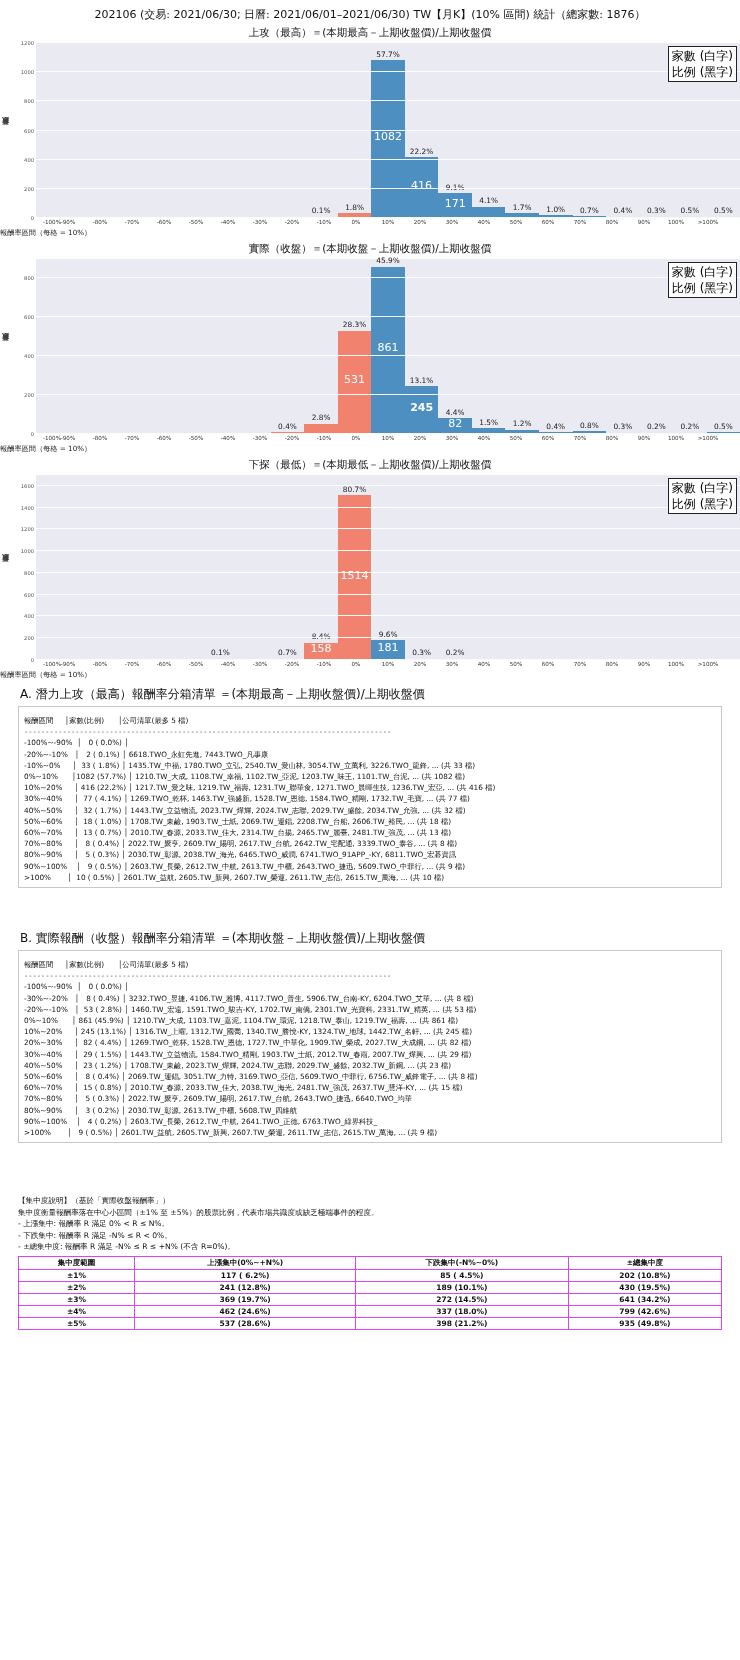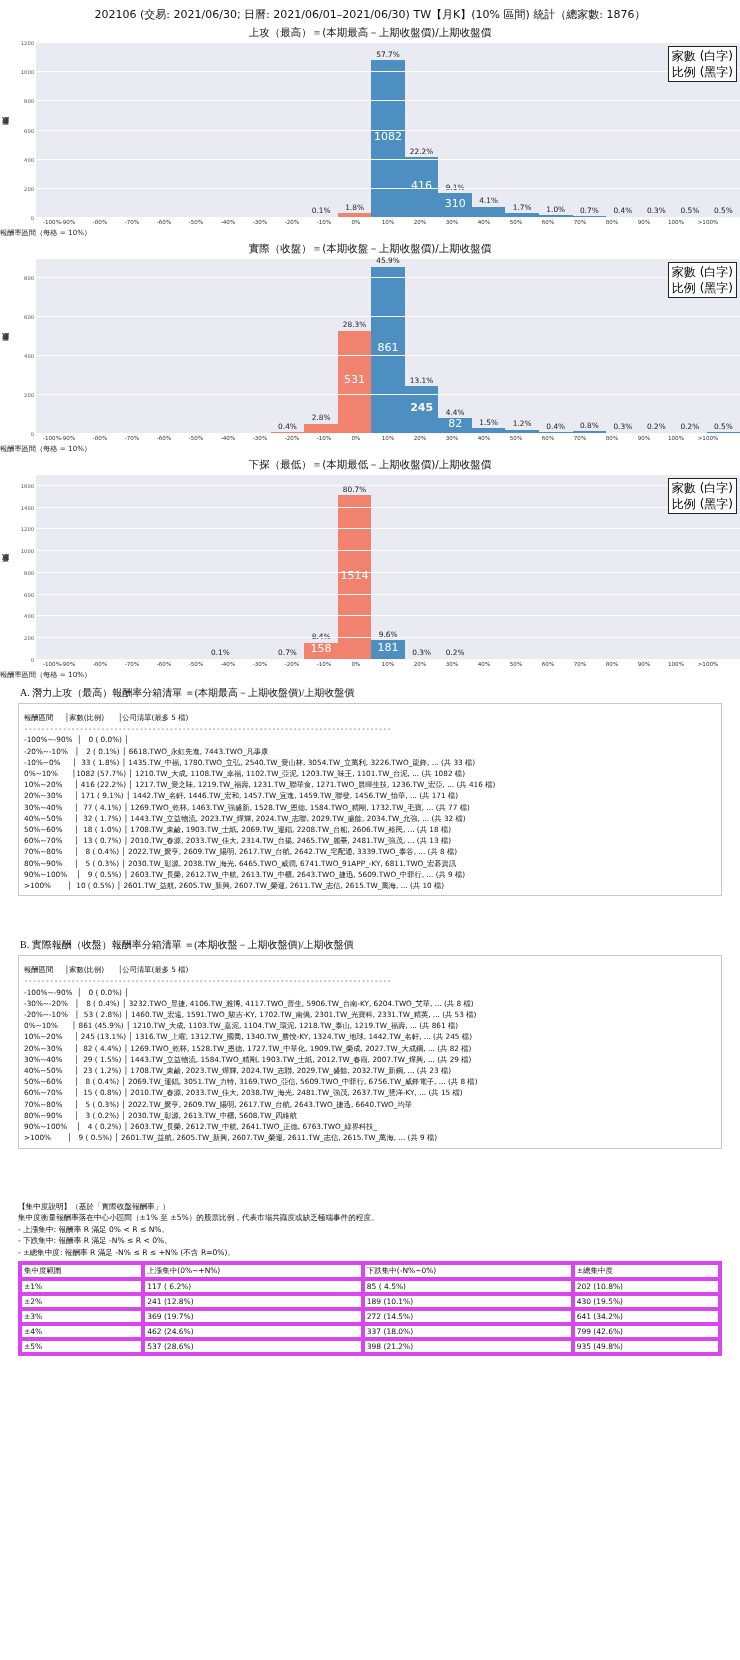--- a/index.html
+++ b/index.html
@@ -89,21 +89,21 @@
   .legend-box {
     position:absolute; top:3px; right:3px;
     border:1px solid #222; background:#ffffff;
     padding:1px 3px; font-size:12px; line-height:1.35; color:#000;
     z-index:5;
   }
 
   
   .list-section { margin:0 18px; }
   .list-head {
-    font-size:10px; color:#111; margin:0 0 3px 2px;font-family:Liberation Serif, serif;
+    font-size:12px; color:#111; margin:0 0 3px 2px;
   }
   .list-box {
     border:1px solid #c8c8c8;
     padding:8px 5px 4px 5px;
     background:#fff;
   }
   .mono-row {
     font-family:"DejaVu Sans Mono","Liberation Mono",monospace;
     font-size:7.1px;
     line-height:11.2px;
@@ -115,22 +115,22 @@
   .sep { color:#444; }
 
   
   .conc { margin:0 18px; }
   .conc-line { font-size:7.6px; line-height:11.5px; color:#111; }
   table.conc-table {
     border-collapse:collapse; width:100%; margin-top:3px;
     font-size:7.5px;
   }
   table.conc-table th, table.conc-table td {
-    border:4px solid #d946ef; text-align:left; padding:1px 2px; color:#111;
-    font-weight:normal;
+    border:1px solid #d946ef; text-align:center; padding:1px 2px; color:#111;
+    font-weight:bold;
   }
   table.conc-table th { background:#fff; }
 </style>
 </head>
 <body>
 
 <div class="page">
 
   <div class="main-title">202106 (交易: 2021/06/30; 日曆: 2021/06/01–2021/06/30) TW【月K】(10% 區間) 統計（總家數: 1876）</div>
 
@@ -175,21 +175,21 @@
               <div class="cnt" style="bottom: 74.8958px;">1082</div>
             </div>
             <div class="bar-cell">
               <div class="bar up" style="height: 60.6667px;"></div>
               <div class="pct" style="bottom: 62.1667px;">22.2%</div>
               <div class="cnt" style="bottom: 26.3333px;">416</div>
             </div>
             <div class="bar-cell">
               <div class="bar up" style="height: 24.9375px;"></div>
               <div class="pct" style="bottom: 26.4375px;">9.1%</div>
-              <div class="cnt" style="bottom: 8.46875px;">310</div>
+              <div class="cnt" style="bottom: 8.46875px;">171</div>
             </div>
             <div class="bar-cell">
               <div class="bar up" style="height: 11.2292px;"></div>
               <div class="pct" style="bottom: 12.7292px;">4.1%</div>
             </div>
             <div class="bar-cell">
               <div class="bar up" style="height: 4.66667px;"></div>
               <div class="pct" style="bottom: 6.16667px;">1.7%</div>
             </div>
             <div class="bar-cell">
@@ -481,21 +481,20 @@
     <div class="list-head">A. 潛力上攻（最高）報酬率分箱清單 ＝(本期最高－上期收盤價)/上期收盤價</div>
     <div class="list-box">
       <div class="mono-row cjk">報酬區間     │家數(比例)      │公司清單(最多 5 檔)</div>
       <div class="mono-row sep">--------------------------------------------------------------------------------------</div>
       <div id="rowsA">
           <div class="mono-row cjk">-100%~-90%  │   0 ( 0.0%) │</div>
           <div class="mono-row cjk">-20%~-10%   │   2 ( 0.1%) │ 6618.TWO_永虹先進, 7443.TWO_凡事康</div>
           <div class="mono-row cjk">-10%~0%     │  33 ( 1.8%) │ 1435.TW_中福, 1780.TWO_立弘, 2540.TW_愛山林, 3054.TW_立萬利, 3226.TWO_龍鋒, ... (共 33 檔)</div>
           <div class="mono-row cjk">0%~10%      │1082 (57.7%) │ 1210.TW_大成, 1108.TW_幸福, 1102.TW_亞泥, 1203.TW_味王, 1101.TW_台泥, ... (共 1082 檔)</div>
           <div class="mono-row cjk">10%~20%     │ 416 (22.2%) │ 1217.TW_愛之味, 1219.TW_福壽, 1231.TW_聯華食, 1271.TWO_晨暉生技, 1236.TW_宏亞, ... (共 416 檔)</div>
-          <div class="mono-row cjk">20%~30%     │ 171 ( 9.1%) │ 1442.TW_名軒, 1446.TW_宏和, 1457.TW_宜進, 1459.TW_聯發, 1456.TW_怡華, ... (共 171 檔)</div>
           <div class="mono-row cjk">30%~40%     │  77 ( 4.1%) │ 1269.TWO_乾杯, 1463.TW_強盛新, 1528.TW_恩德, 1584.TWO_精剛, 1732.TW_毛寶, ... (共 77 檔)</div>
           <div class="mono-row cjk">40%~50%     │  32 ( 1.7%) │ 1443.TW_立益物流, 2023.TW_燁輝, 2024.TW_志聯, 2029.TW_盛餘, 2034.TW_允強, ... (共 32 檔)</div>
           <div class="mono-row cjk">50%~60%     │  18 ( 1.0%) │ 1708.TW_東鹼, 1903.TW_士紙, 2069.TW_運錩, 2208.TW_台船, 2606.TW_裕民, ... (共 18 檔)</div>
           <div class="mono-row cjk">60%~70%     │  13 ( 0.7%) │ 2010.TW_春源, 2033.TW_佳大, 2314.TW_台揚, 2465.TW_麗臺, 2481.TW_強茂, ... (共 13 檔)</div>
           <div class="mono-row cjk">70%~80%     │   8 ( 0.4%) │ 2022.TW_聚亨, 2609.TW_陽明, 2617.TW_台航, 2642.TW_宅配通, 3339.TWO_泰谷, ... (共 8 檔)</div>
           <div class="mono-row cjk">80%~90%     │   5 ( 0.3%) │ 2030.TW_彰源, 2038.TW_海光, 6465.TWO_威潤, 6741.TWO_91APP_-KY, 6811.TWO_宏碁資訊</div>
           <div class="mono-row cjk">90%~100%    │   9 ( 0.5%) │ 2603.TW_長榮, 2612.TW_中航, 2613.TW_中櫃, 2643.TWO_捷迅, 5609.TWO_中菲行, ... (共 9 檔)</div>
           <div class="mono-row cjk">&gt;100%       │  10 ( 0.5%) │ 2601.TW_益航, 2605.TW_新興, 2607.TW_榮運, 2611.TW_志信, 2615.TW_萬海, ... (共 10 檔)</div>
         </div>
     </div>

